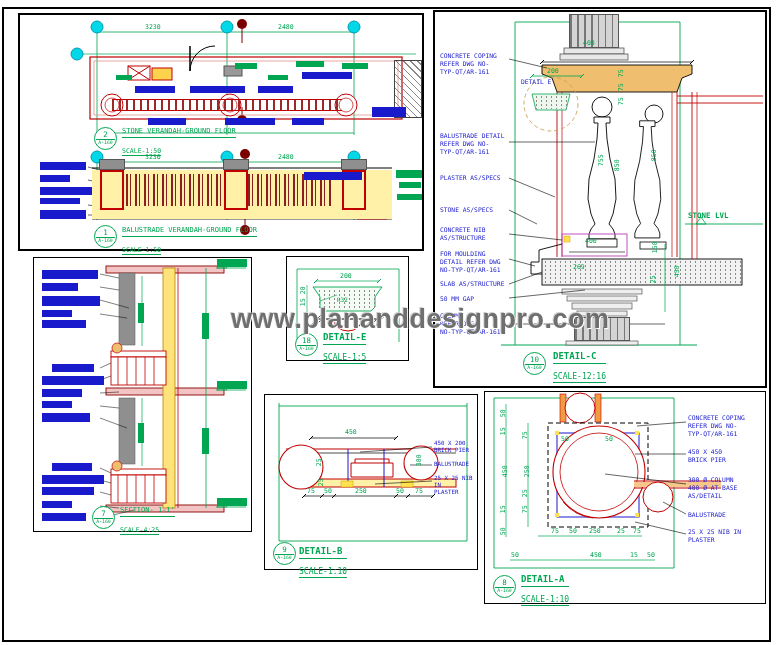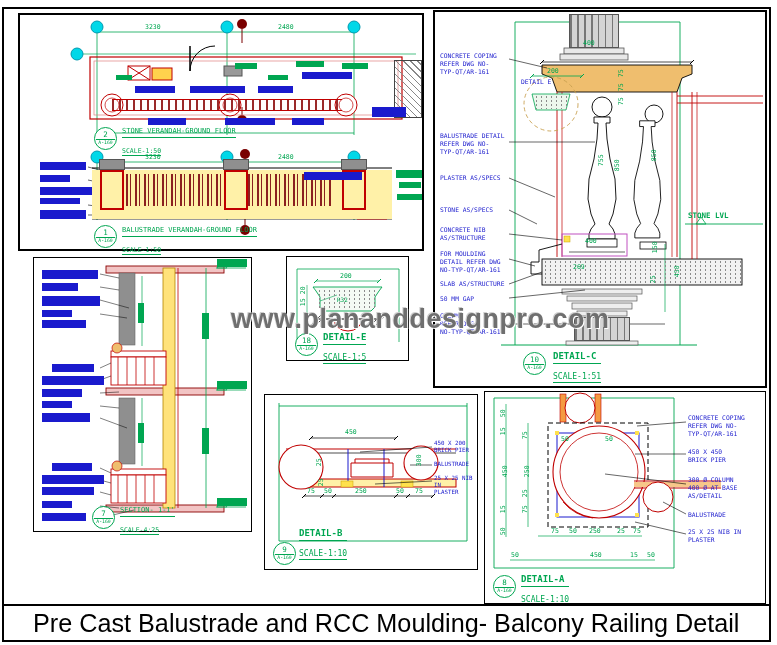--- a/index.html
+++ b/index.html
@@ -275,21 +275,21 @@
     <span class="a dim v" style="left:214px;top:232px;">150</span>
     <span class="a dim v" style="left:236px;top:256px;">450</span>
     <span class="a dim v" style="left:214px;top:264px;">25</span>
 
     <div class="a callout" style="left:88px;top:340px;">
       <span class="co-no">10</span>
       <span class="co-sh">A-160</span>
     </div>
     <div class="a" style="left:118px;top:340px;">
       <div class="dtitle">DETAIL-C</div>
-      <div class="dscale">SCALE-1:51</div>
+      <div class="dscale">SCALE-12:16</div>
     </div>
   </div>
 
   <div class="panel" style="left:33px;top:257px;width:219px;height:275px;border-width:1.5px;">
     <svg class="a" style="left:0;top:0;" width="216" height="272" viewBox="0 0 216 272">
       <rect x="72" y="8" width="118" height="7" fill="#F2C4C4" stroke="#8B0000" stroke-width="0.9"></rect>
       <rect x="72" y="130" width="118" height="7" fill="#F2C4C4" stroke="#8B0000" stroke-width="0.9"></rect>
       <rect x="72" y="247" width="118" height="7" fill="#F2C4C4" stroke="#8B0000" stroke-width="0.9"></rect>
       <rect x="85" y="15" width="16" height="72" fill="#8F8F8F" stroke="#666" stroke-width="0.6"></rect>
       <rect x="85" y="140" width="16" height="66" fill="#8F8F8F" stroke="#666" stroke-width="0.6"></rect>
@@ -461,21 +461,21 @@
     <span class="a dim" style="left:150px;top:93px;">75</span>
     <div class="a bl" style="left:169px;top:45px;width:44px;font-size:5.8px;">450 X 200
 BRICK PIER</div>
     <div class="a bl" style="left:169px;top:66px;width:44px;font-size:5.8px;">BALUSTRADE</div>
     <div class="a bl" style="left:169px;top:80px;width:44px;font-size:5.8px;">25 X 25 NIB IN
 PLASTER</div>
     <div class="a callout" style="left:8px;top:147px;">
       <span class="co-no">9</span>
       <span class="co-sh">A-160</span>
     </div>
-    <div class="a" style="left:34px;top:134px;">
+    <div class="a" style="left:34px;top:152px;">
       <div class="dtitle">DETAIL-B</div>
       <div class="dscale">SCALE-1:10</div>
     </div>
   </div>
 
   <div class="panel" style="left:484px;top:391px;width:282px;height:213px;border-width:1.5px;">
     <svg class="a" style="left:0;top:0;" width="279" height="210" viewBox="0 0 279 210">
       <line x1="9" y1="6" x2="9" y2="176" stroke="#00A651" stroke-width="0.9"></line>
       <line x1="189" y1="6" x2="189" y2="176" stroke="#00A651" stroke-width="0.9"></line>
       <line x1="9" y1="6" x2="189" y2="6" stroke="#00A651" stroke-width="0.9"></line>
@@ -551,17 +551,14 @@
       <span class="co-sh">A-160</span>
     </div>
     <div class="a" style="left:36px;top:183px;">
       <div class="dtitle">DETAIL-A</div>
       <div class="dscale">SCALE-1:10</div>
     </div>
   </div>
 
   <div class="a wm" style="left:231px;top:304px;">www.plananddesignpro.com</div>
 
-  <div id="titlebar">
-    <span class="t">Pre Cast Balustrade and RCC Moulding- Balcony Railing Detail</span>
-  </div>
 
 </div>
 
 </body></html>

